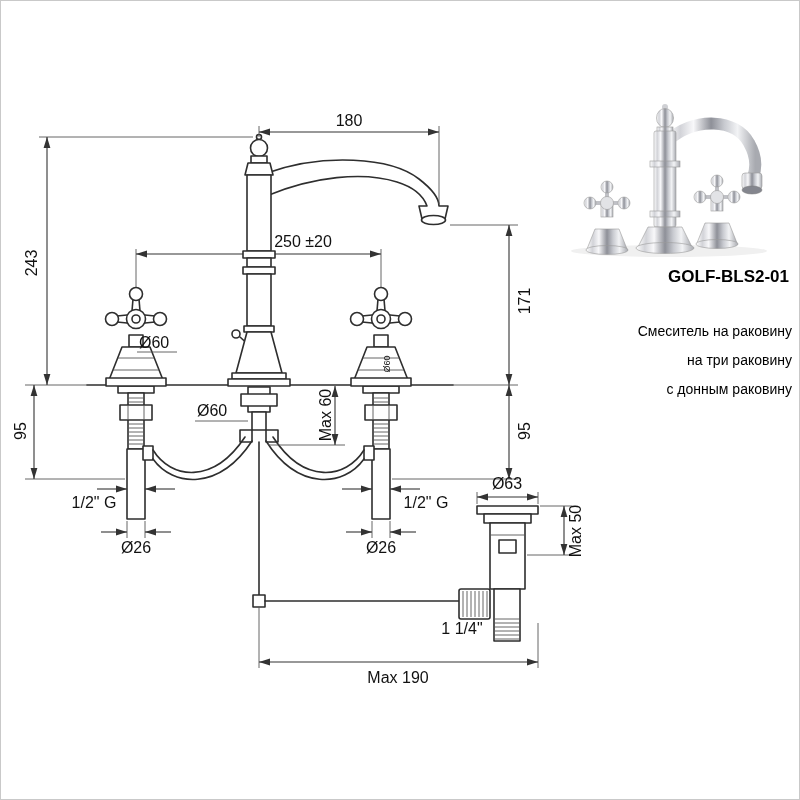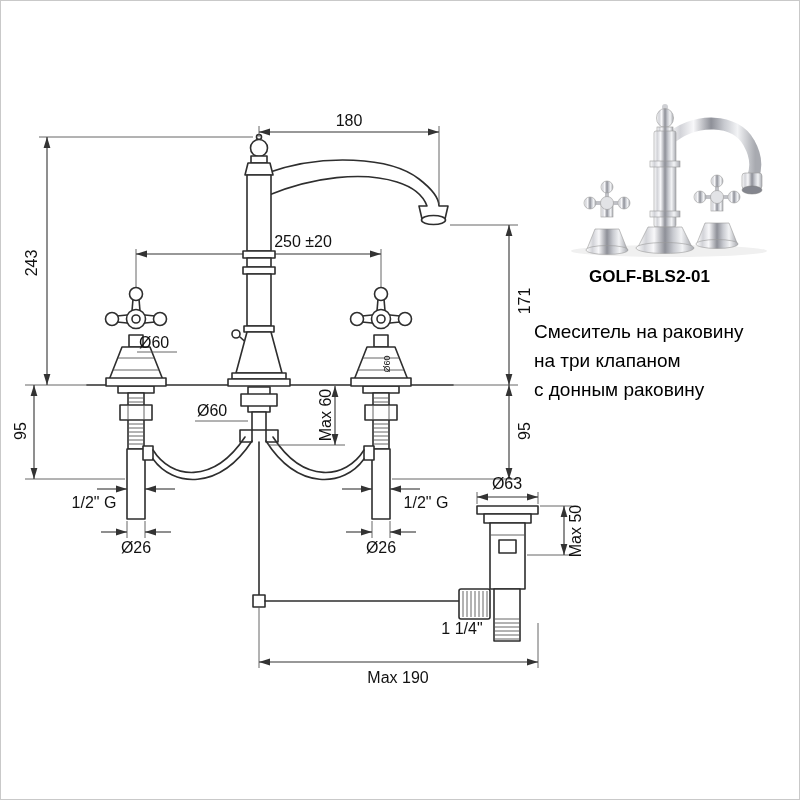--- a/index.html
+++ b/index.html
@@ -15,25 +15,25 @@
   .fw  { fill:#ffffff; stroke:#2e2e2e; stroke-width:1.6; stroke-linejoin:round; }
   .thin{ fill:none; stroke:#555555; stroke-width:0.9; }
   .dim { fill:none; stroke:#333333; stroke-width:1.1; }
   .dt  { font-family:"Liberation Sans", sans-serif; font-size:16px; fill:#111; }
   .dts { font-size:9px; }
   .ph  { stroke:#9a9a9a; stroke-width:0.6; }
 
   
   .code {
     position:absolute; left:588px; top:266px; width:200px;
-    text-align:left; font-weight:bold; font-size:17px; color:#000;
+    text-align:right; font-weight:bold; font-size:17px; color:#000;
   }
   .desc {
     position:absolute; left:533px; top:316px; width:258px;
-    text-align:left; font-size:19px; line-height:29px; color:#000;
+    text-align:right; font-size:14px; line-height:29px; color:#000;
   }
 </style>
 </head>
 <body>
 
 <div class="canvas">
 
 <svg width="800" height="800" viewBox="0 0 800 800">
   <defs>
     <marker id="arr" viewBox="0 0 12 12" refX="11" refY="6" markerWidth="12" markerHeight="12" markerUnits="userSpaceOnUse" orient="auto-start-reverse">
@@ -359,17 +359,17 @@
       <circle class="ph" cx="699" cy="196" r="6" fill="url(#chrome)"></circle>
       <circle class="ph" cx="733" cy="196" r="6" fill="url(#chrome)"></circle>
       <circle class="ph" cx="716" cy="196" r="6.5" fill="#e2e3e6"></circle>
     </g>
   </g>
 </svg>
 
 <div class="code">GOLF-BLS2-01</div>
 <div class="desc">
   <div>Смеситель на раковину</div>
-  <div>на три клапаном</div>
+  <div>на три раковину</div>
   <div>с донным раковину</div>
 </div>
 
 </div>
 
 </body></html>

